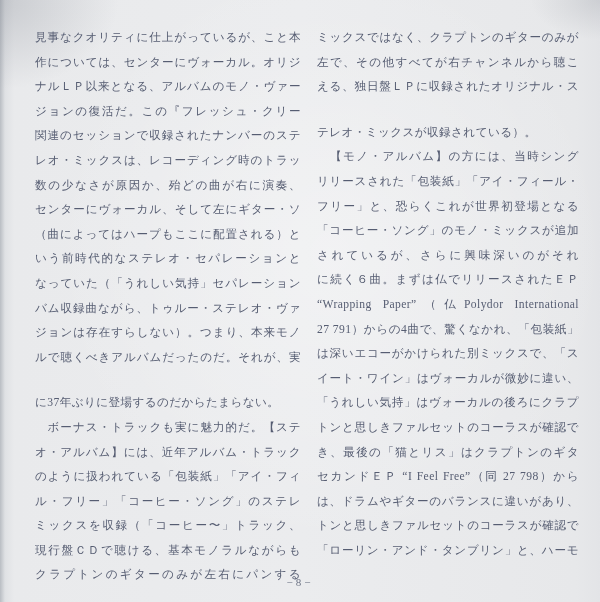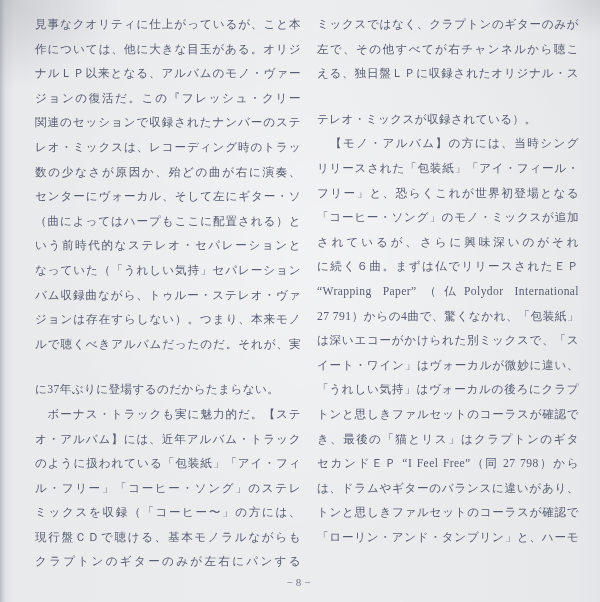--- a/index.html
+++ b/index.html
@@ -29,21 +29,21 @@
   }
   .corner-shade-tr {
     position: absolute;
     right: 0; top: 0;
     width: 70px; height: 40px;
     background: radial-gradient(ellipse at 100% 0%, rgba(125,130,140,0.22) 0%, rgba(125,130,140,0) 70%);
     pointer-events: none;
   }
   .column {
     position: absolute;
-    top: 13px;
+    top: 26px;
     color: #565d72;
     font-size: 11.6px;
     line-height: 24.6px;
     letter-spacing: 0.4px;
   }
   .column-left  { left: 35px;  width: 266px; }
   .column-right { left: 317px; width: 262px; }
   .line {
     text-align: justify;
     text-align-last: justify;
@@ -67,39 +67,39 @@
 </style>
 </head>
 <body>
 
 <div class="page">
   <div class="corner-shade-tl"></div>
   <div class="corner-shade-tr"></div>
 
   <div class="column column-left">
       <div class="line">見事なクオリティに仕上がっているが、こと本</div>
-      <div class="line">作については、他に大きな目玉がある。オリジ</div>
+      <div class="line">作については、センターにヴォーカル。オリジ</div>
       <div class="line">ナルＬＰ以来となる、アルバムのモノ・ヴァー</div>
       <div class="line">ジョンの復活だ。この『フレッシュ・クリーム』</div>
       <div class="line">関連のセッションで収録されたナンバーのステ</div>
       <div class="line">レオ・ミックスは、レコーディング時のトラック</div>
       <div class="line">数の少なさが原因か、殆どの曲が右に演奏、</div>
       <div class="line">センターにヴォーカル、そして左にギター・ソロ</div>
       <div class="line">（曲によってはハープもここに配置される）と</div>
       <div class="line">いう前時代的なステレオ・セパレーションと</div>
       <div class="line">なっていた（「うれしい気持」セパレーションと</div>
       <div class="line">バム収録曲ながら、トゥルー・ステレオ・ヴァー</div>
       <div class="line">ジョンは存在すらしない）。つまり、本来モノラ</div>
       <div class="line">ルで聴くべきアルバムだったのだ。それが、実</div>
       <div class="line line-end">に37年ぶりに登場するのだからたまらない。</div>
       <div class="line">　ボーナス・トラックも実に魅力的だ。【ステレ</div>
       <div class="line">オ・アルバム】には、近年アルバム・トラック</div>
       <div class="line">のように扱われている「包装紙」「アイ・フィー</div>
       <div class="line">ル・フリー」「コーヒー・ソング」のステレオ・</div>
-      <div class="line">ミックスを収録（「コーヒー〜」の方には、</div>
+      <div class="line">ミックスを収録（「コーヒー〜」トラック、</div>
       <div class="line">現行盤ＣＤで聴ける、基本モノラルながらも</div>
       <div class="line">クラプトンのギターのみが左右にパンする</div>
     </div>
 
   <div class="column column-right">
       <div class="line">ミックスではなく、クラプトンのギターのみが</div>
       <div class="line">左で、その他すべてが右チャンネルから聴こ</div>
       <div class="line">える、独日盤ＬＰに収録されたオリジナル・ス</div>
       <div class="line line-end">テレオ・ミックスが収録されている）。</div>
       <div class="line">　【モノ・アルバム】の方には、当時シングル・</div>

